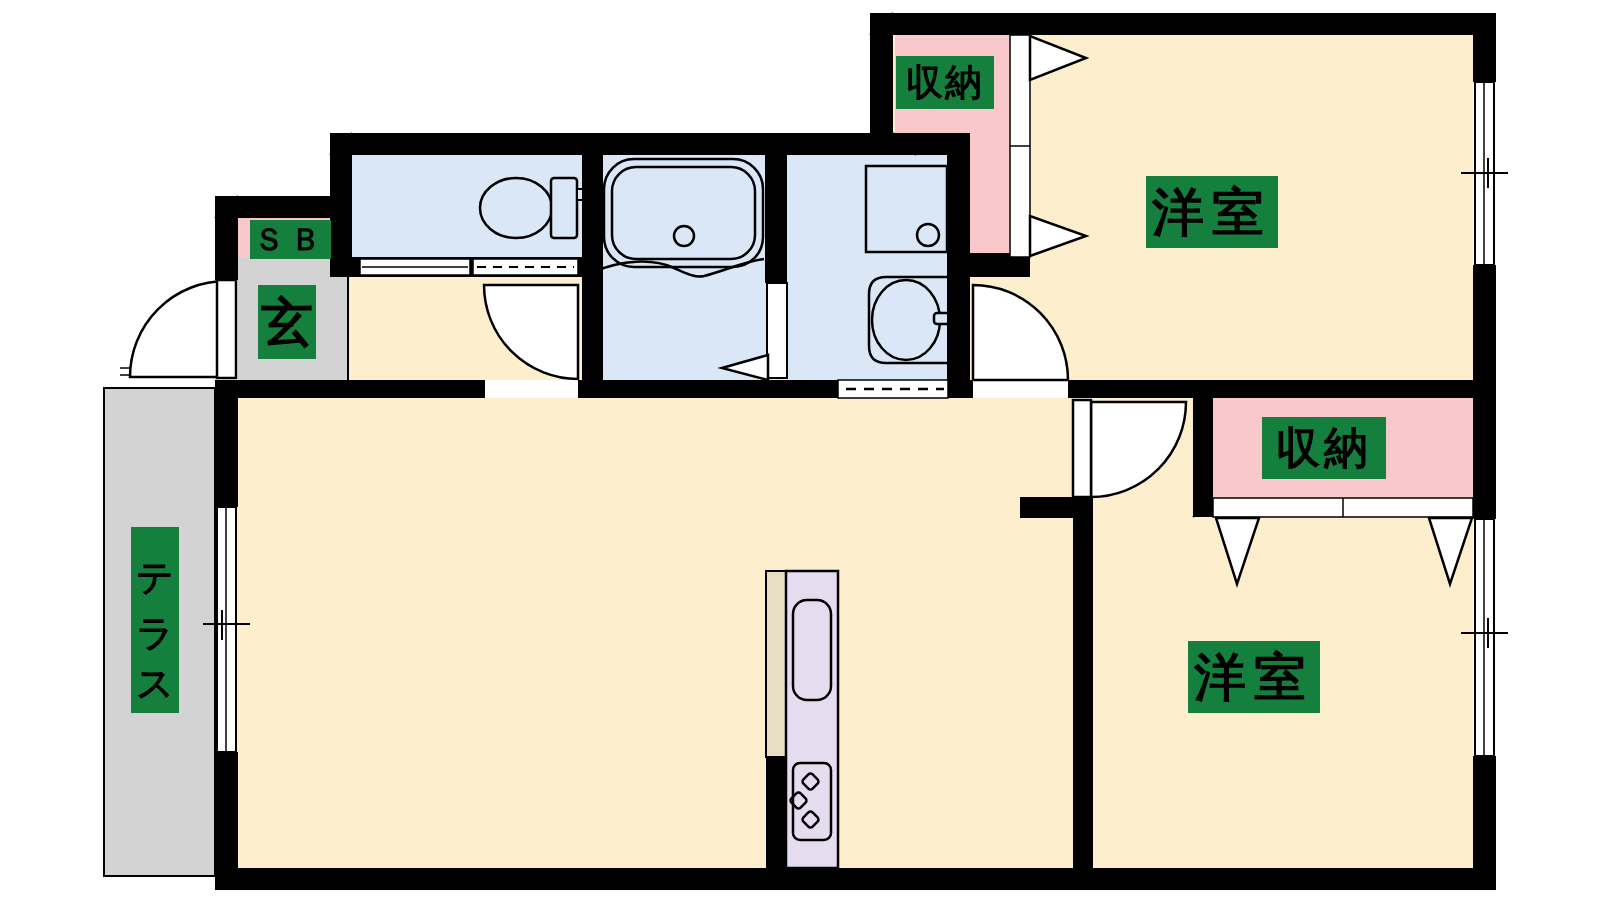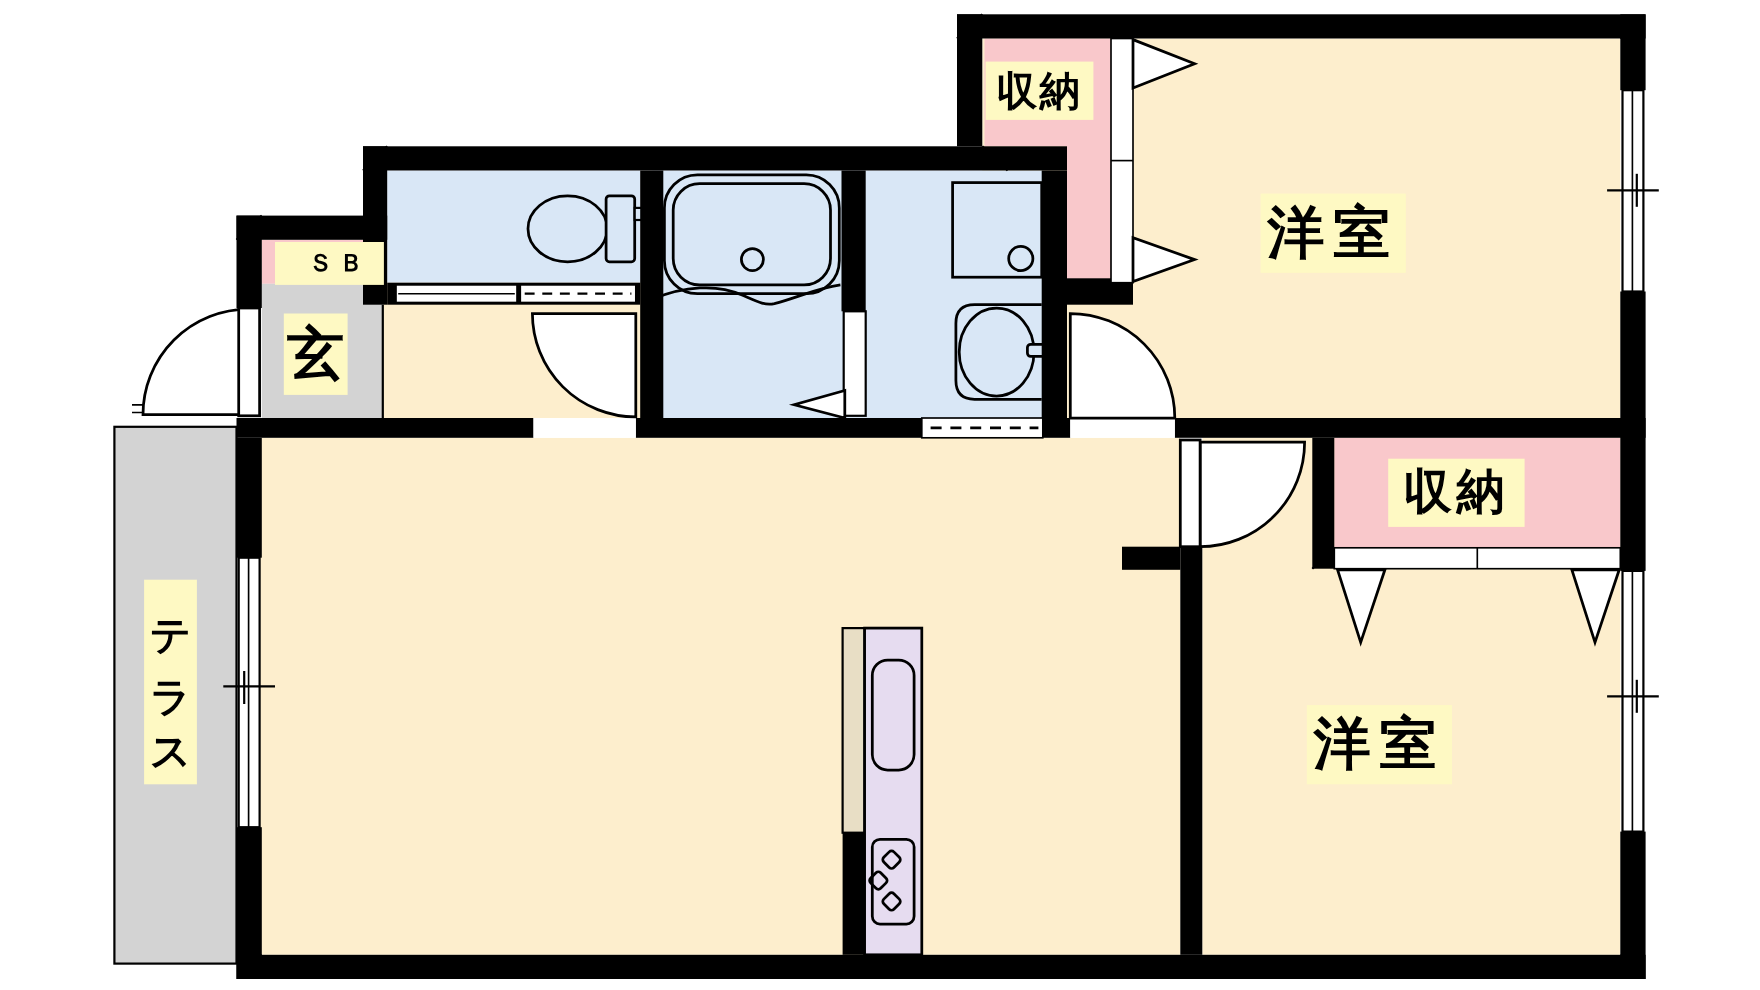--- a/index.html
+++ b/index.html
@@ -1,23 +1,23 @@
 <!DOCTYPE html>
 <html><head>
 <meta charset="utf-8">
 <style>
   html,body{margin:0;padding:0;background:#fff;width:1600px;height:900px;overflow:hidden;}
   #plan{position:relative;width:1600px;height:900px;background:#fff;
         font-family:"DejaVu Sans","Liberation Sans",sans-serif;}
   #plan svg{position:absolute;left:0;top:0;}
-  .lbl{position:absolute;background:#fef9c3;display:flex;align-items:center;justify-content:center;
+  .lbl{position:absolute;background:#15803d;display:flex;align-items:center;justify-content:center;
        font-weight:bold;color:#000;line-height:1;white-space:nowrap;}
   .lbl-closet1{left:896px;top:56px;width:98px;height:53px;font-size:37px;letter-spacing:2px;}
   .lbl-bed1{left:1146px;top:176px;width:132px;height:72px;font-size:52px;letter-spacing:8px;}
-  .lbl-sb{left:250px;top:220px;width:81px;height:39px;font-size:22px;letter-spacing:6px;padding-left:18px;}
+  .lbl-sb{left:250px;top:220px;width:81px;height:39px;font-size:31px;letter-spacing:6px;}
   .lbl-genkan{left:258px;top:285px;width:58px;height:74px;font-size:52px;}
   .lbl-terrace{left:131px;top:527px;width:48px;height:186px;font-size:37px;
                writing-mode:vertical-rl;text-orientation:upright;letter-spacing:12px;}
   .lbl-ldk{left:278px;top:589px;width:430px;height:76px;font-size:52px;letter-spacing:6px;}
   .lbl-closet2{left:1262px;top:417px;width:124px;height:62px;font-size:44px;letter-spacing:4px;}
   .lbl-bed2{left:1188px;top:641px;width:132px;height:72px;font-size:52px;letter-spacing:8px;}
 </style>
 </head>
 <body>
 

